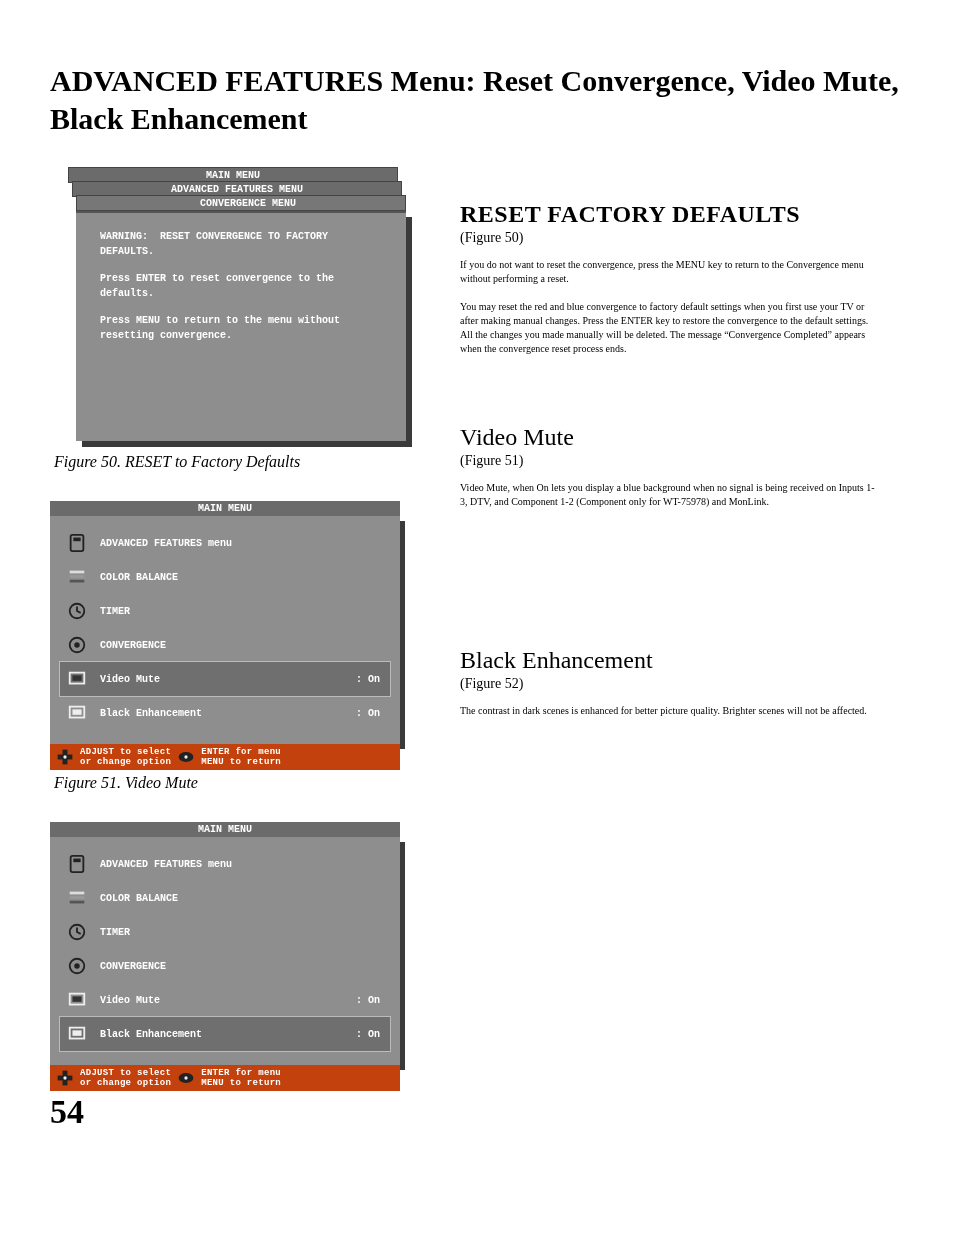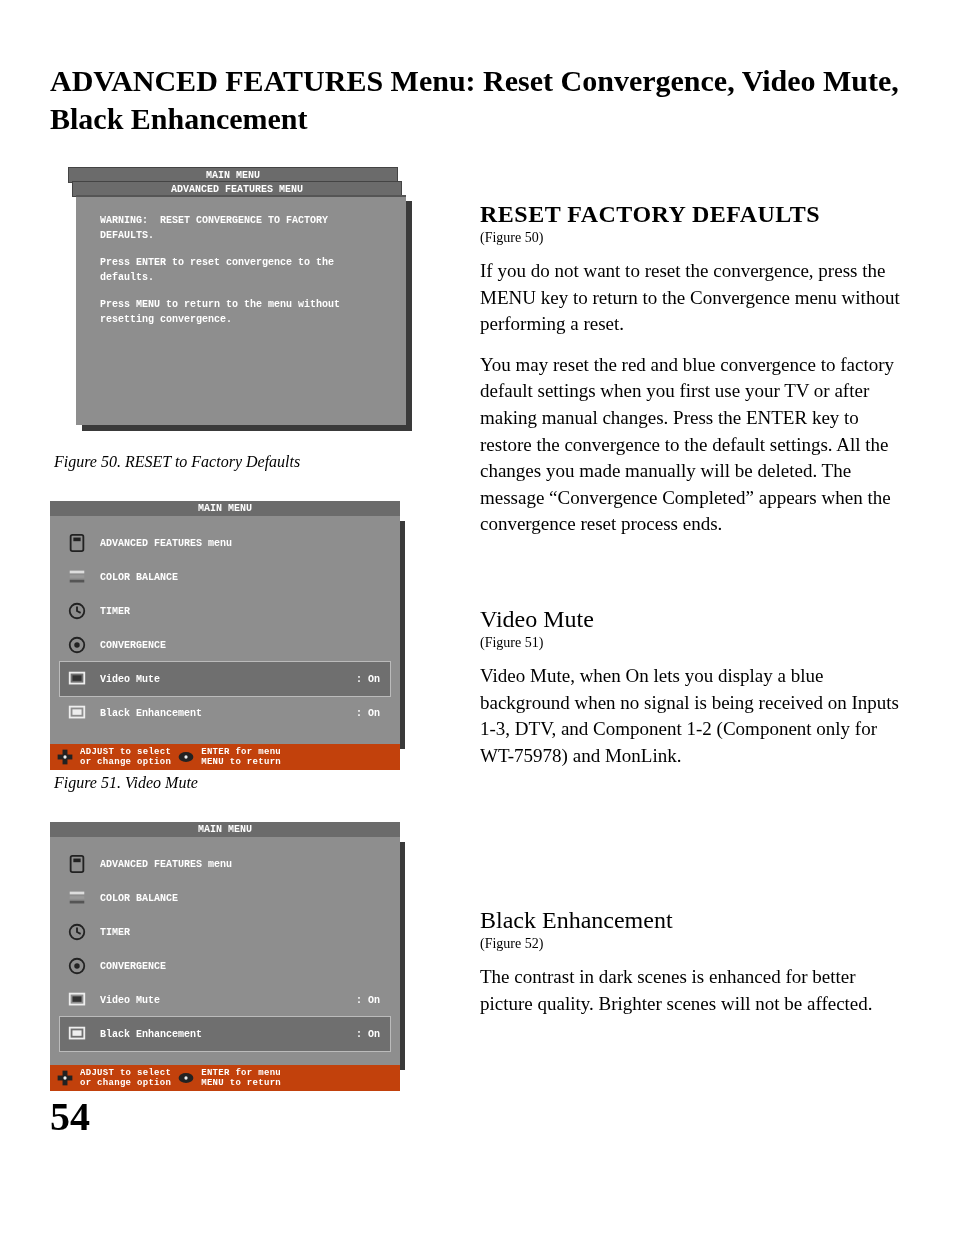--- a/index.html
+++ b/index.html
@@ -11,21 +11,21 @@
   }
   h1.page-title {
     font-family: "Times New Roman", serif;
     font-size: 30px;
     font-weight: bold;
     margin: 22px 0 30px 0;
     line-height: 1.25;
   }
   .columns {
     display: flex;
-    gap: 70px;
+    gap: 50px;
   }
   .left-col {
     width: 360px;
     flex-shrink: 0;
   }
   .right-col {
     width: 420px;
   }
   .caption {
     font-style: italic;
@@ -41,26 +41,26 @@
   h2.sect.big {
     font-size: 24px;
     font-weight: bold;
     letter-spacing: 0.5px;
   }
   .figref {
     font-size: 14px;
     margin: 2px 0 12px 0;
   }
   p.body {
-    font-size: 19px;
+    font-size: 10px;
     line-height: 1.4;
     margin: 0 0 14px 0;
   }
   .page-num {
-    font-size: 40px;
+    font-size: 34px;
     font-weight: bold;
     margin-top: 0px;
   }
 
   
   .osd-stack {
     position: relative;
     width: 350px;
     height: 280px;
     margin-bottom: 6px;
@@ -76,21 +76,21 @@
     text-align: center;
     border: 1px solid #444;
     line-height: 16px;
     box-sizing: border-box;
   }
   .tab1 { left: 18px; top: 0px;  width: 330px; }
   .tab2 { left: 22px; top: 14px; width: 330px; }
   .tab3 { left: 26px; top: 28px; width: 330px; background:#777;padding-left:14px; }
   .panel {
     position: absolute;
-    left: 26px; top: 28px;
+    left: 26px; top: 44px;
     width: 330px; height: 230px;
     background: #8e8e8e;
     border-top: 2px solid #555;
     font-family: "Courier New", monospace;
     font-size: 10px;
     font-weight: bold;
     color: #fff;
     padding: 16px 24px;
     box-sizing: border-box;
     line-height: 1.5;

